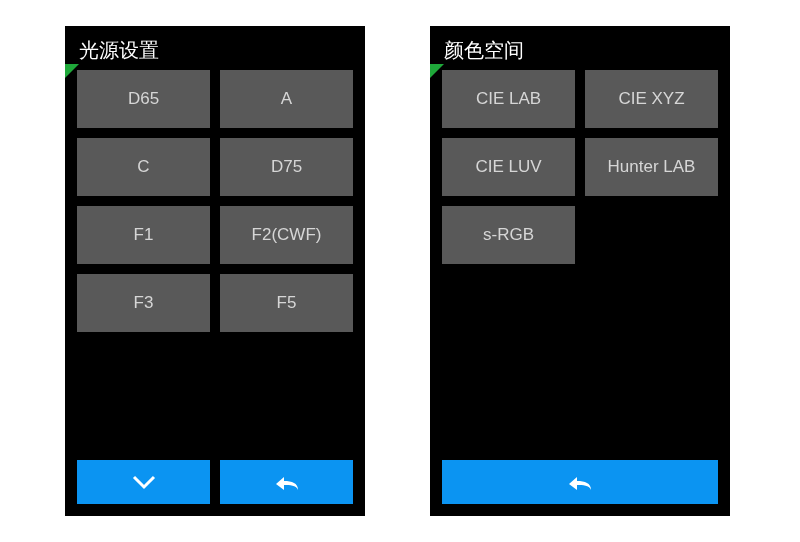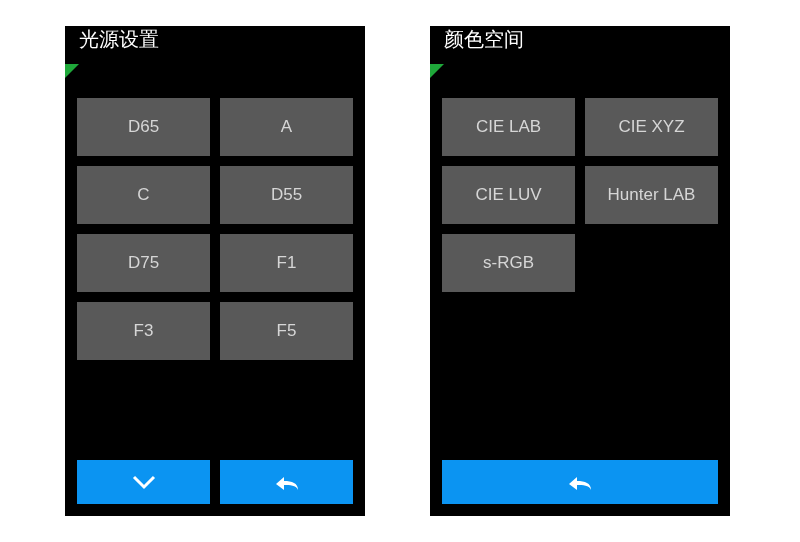--- a/index.html
+++ b/index.html
@@ -15,21 +15,21 @@
     width: 300px;
     height: 490px;
     background: #000;
     top: 26px;
   }
   .screen.left  { left: 65px; }
   .screen.right { left: 430px; }
   .title-bar {
     height: 38px;
     display: flex;
-    align-items: flex-start;
+    align-items: flex-end;
     padding: 0 14px;
     color: #fff;
     font-size: 20px;
     font-weight: 400;
   }
   .grid-area {
     position: relative;
     padding: 6px 12px 0 12px;
   }
   .corner-mark {
@@ -38,21 +38,20 @@
     left: 0px;
     width: 0;
     height: 0;
     border-top: 14px solid #1fa83a;
     border-right: 14px solid transparent;
   }
   .btn-grid {
     display: grid;
     grid-template-columns: 1fr 1fr;
     gap: 10px;
-    margin-top: 28px;
   }
   .opt-btn {
     background: #595959;
     color: #d6d6d6;
     height: 58px;
     display: flex;
     align-items: center;
     justify-content: center;
     font-size: 17px;
     cursor: pointer;
@@ -92,27 +91,27 @@
       <div class="opt-btn">
           <span>D65</span>
         </div>
       <div class="opt-btn">
           <span>A</span>
         </div>
       <div class="opt-btn">
           <span>C</span>
         </div>
       <div class="opt-btn">
-          <span>D55</span>
-        </div>
-      <div class="opt-btn">
           <span>D75</span>
         </div>
       <div class="opt-btn">
           <span>F1</span>
+        </div>
+      <div class="opt-btn">
+          <span>F2(CWF)</span>
         </div>
       <div class="opt-btn">
           <span>F3</span>
         </div>
       <div class="opt-btn">
           <span>F5</span>
         </div>
     </div>
   </div>
   <div class="bottom-bar">

